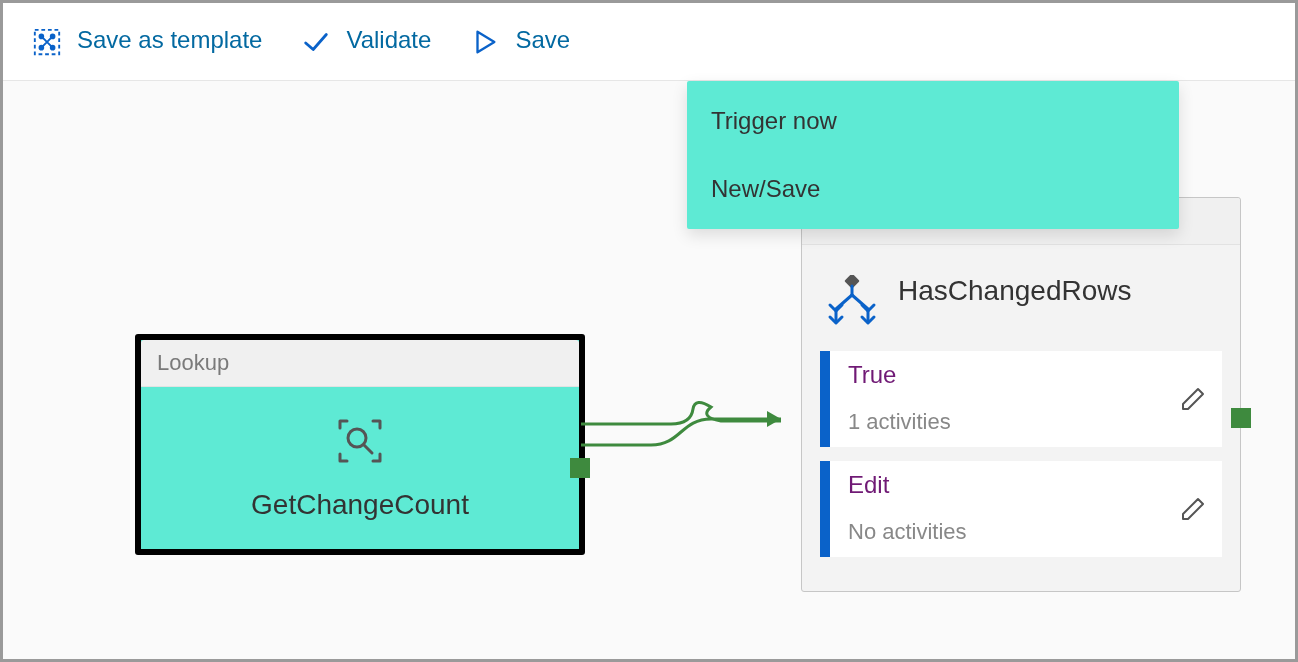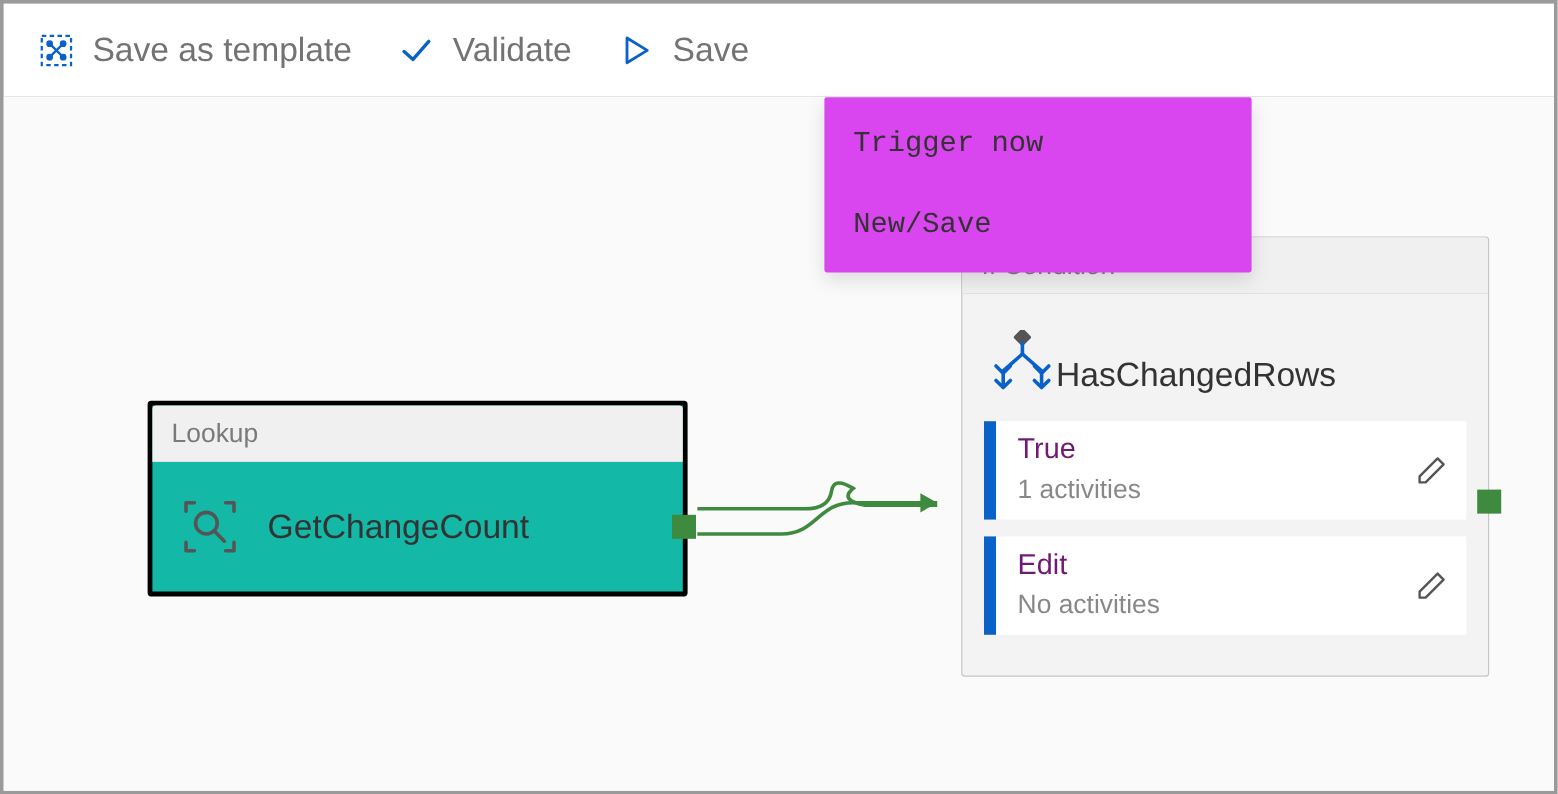--- a/index.html
+++ b/index.html
@@ -18,47 +18,46 @@
     display: flex;
     align-items: center;
     height: 78px;
     padding: 0 28px;
     gap: 38px;
     border-bottom: 1px solid #e6e6e6;
   }
   .toolbar-btn {
     display: flex;
     gap: 14px;
-    font-size: 28px;
-    color: #737373;
+    font-size: 24px;
+    color: #0369a1;
     cursor: pointer;
     background: none;
     border: none;
   }
   .toolbar-icon {
     width: 32px;
     height: 32px;
     display: flex;
     align-items: center;
     justify-content: center;
   }
   .toolbar-icon svg { width: 30px; height: 30px; }
 
   
   .dropdown {
     position: absolute;
     top: 78px;
     left: 684px;
-    width: 356px;
-    background: #d946ef;
+    width: 492px;
+    background: #5eead4;
     box-shadow: 0 6px 16px rgba(0,0,0,0.12);
     border-radius: 2px;
     z-index: 10;
     padding: 6px 0;
-    font-family: Liberation Mono, monospace;
   }
   .dropdown-item {
     padding: 20px 24px;
     font-size: 24px;
     color: #333;
     cursor: pointer;
   }
 
   
   .canvas {
@@ -66,41 +65,42 @@
     top: 78px;
     left: 0;
     right: 0;
     bottom: 0;
     background: #fafafa;
   }
 
   
   .activity-lookup {
     position: absolute;
-    left: 120px;
+    left: 132px;
     top: 253px;
     width: 450px;
-    border: 4px solid #000000;
+    border: 6px solid #000000;
     border-radius: 3px;
-    background: #14b8a6;
+    background: #5eead4;
   }
   .activity-header {
     background: #f0f0f0;
     padding: 10px 16px;
     font-size: 22px;
     color: #7a7a7a;
     border-bottom: 1px solid #e2e2e2;
     border-radius: 3px 3px 0 0;
   }
   .activity-body {
     display: flex;
     align-items: center;
     gap: 22px;
     padding: 28px 22px;
     position: relative;
+    flex-direction: column;
   }
   .lookup-icon { width: 52px; height: 52px; }
   .activity-name {
     font-size: 28px;
     color: #333;
   }
   .out-handle {
     position: absolute;
     right: -11px;
     top: 50%;
@@ -118,37 +118,37 @@
     width: 440px;
     border: 1px solid #c6c6c6;
     border-radius: 3px;
     background: #f3f3f3;
   }
   .if-body {
     padding: 16px 18px 20px 18px;
   }
   .if-title-row {
     display: flex;
-    align-items: flex-end;
-    gap: 0;
+    align-items: flex-start;
+    gap: 18px;
     padding: 14px 4px 22px 4px;
   }
   .if-icon { width: 56px; height: 54px; }
   .if-name { font-size: 28px; color: #333; }
 
   .branch {
     background: #fff;
     border-left: 10px solid #0a62c9;
     padding: 10px 18px 12px 18px;
     margin-bottom: 14px;
     position: relative;
     cursor: pointer;
   }
   .branch-title { font-size: 24px; color: #701a75; }
-  .branch-sub { font-size: 22px; color: #888; margin-top: 6px; }
+  .branch-sub { font-size: 22px; color: #888; margin-top: 20px; }
   .pencil-icon {
     position: absolute;
     right: 16px;
     top: 50%;
     transform: translateY(-50%);
     width: 26px;
     height: 26px;
     color: #555;
   }
 

